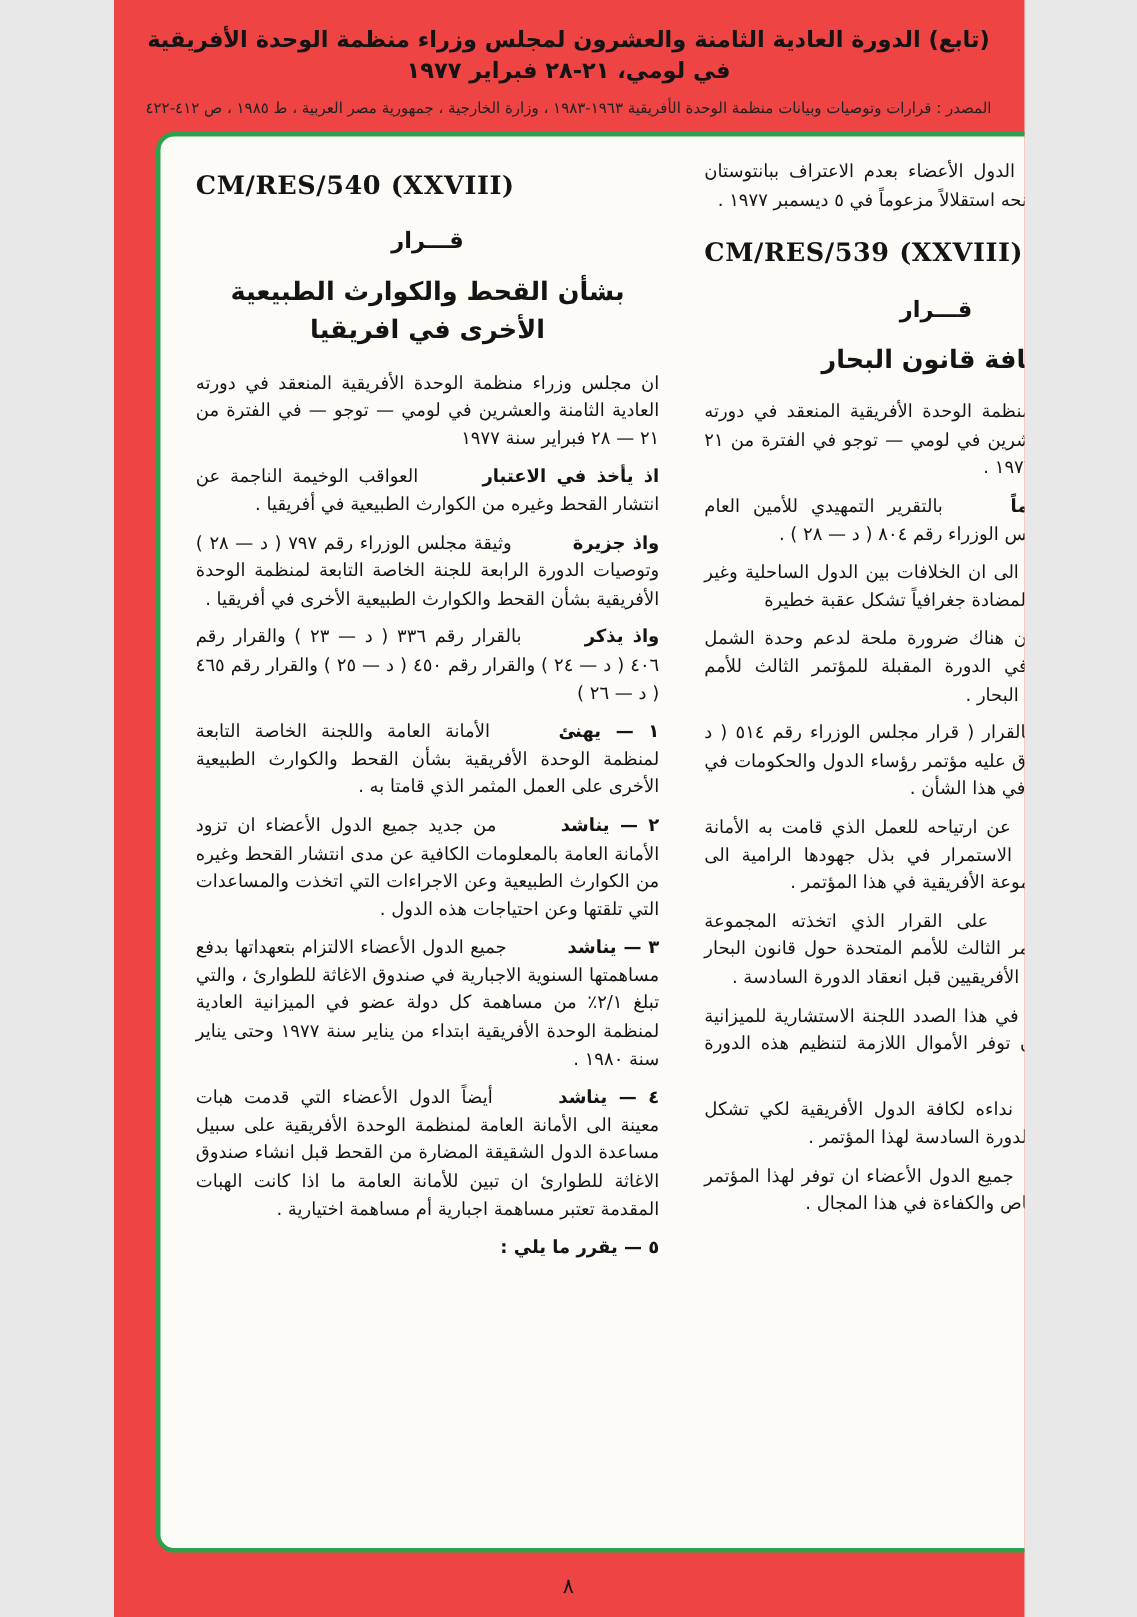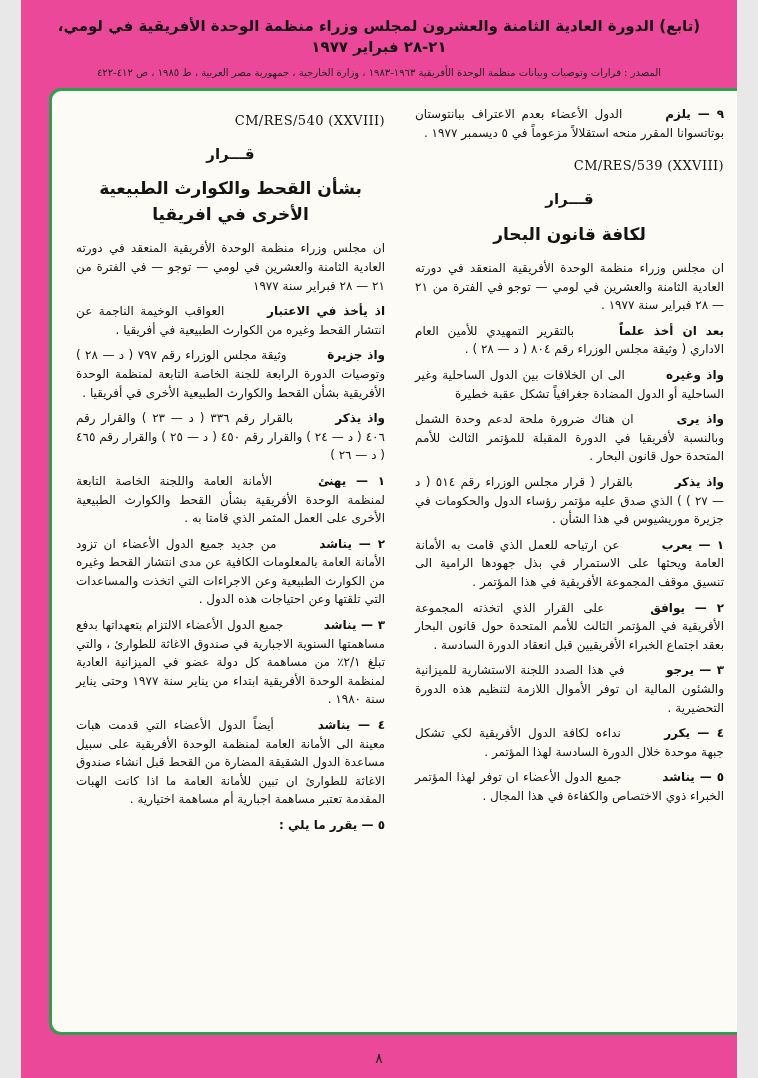--- a/index.html
+++ b/index.html
@@ -1,21 +1,21 @@
 <!DOCTYPE html>
 <html lang="ar"><head>
 <meta charset="utf-8">
 <style>
   html,body { margin:0; padding:0; }
   body { background:#e8e8e8; }
   .page {
     position:relative;
-    width:716px; height:1078px;
+    width:607px; height:1078px;
     margin:0 auto;
-    background:#ec4899;
+    background:#ef4444;
     font-family:"DejaVu Sans", sans-serif;
     color:#141414;
     overflow:hidden;
     box-sizing:border-box;
   }
   .header { direction:rtl; text-align:center; padding:16px 16px 0 16px; }
   .header-title { font-weight:bold; font-size:15px; line-height:1.4; }
   .header-source { font-size:10px; margin-top:9px; color:#222; letter-spacing:0.2px; }
   .frame {
     position:absolute;
@@ -27,23 +27,23 @@
     padding:14px 24px;
     overflow:hidden;
     background:#fcfbf6;
   }
   .columns { display:flex; direction:rtl; gap:30px; height:100%; }
   .col { flex:1 1 0; font-size:12px; line-height:1.55; }
   .blk { direction:rtl; }
   .blk-para { text-align:justify; margin-bottom:7px; }
   .blk-para .lead { font-weight:bold;padding-left:36px; }
   .blk-resid {
-    direction:ltr; text-align:right;
+    direction:ltr; text-align:left;
     font-family:"DejaVu Serif", serif;
-    font-weight:400; font-size:13px;
+    font-weight:700; font-size:17px;
     letter-spacing:0.4px;
     margin:14px 0 12px 0;
   }
   .col .blk-resid:first-child { margin-top:6px; }
   .blk-title { text-align:center; font-weight:bold; font-size:15px; margin:4px 0 10px 0; }
   .blk-subtitle { text-align:center; font-weight:bold; font-size:17px; margin-bottom:12px; line-height:1.5; }
   .blk-bold { font-weight:bold; }
   .page-number {
     position:absolute; bottom:12px; left:0; right:0;
     text-align:center; font-size:14px; color:#141414;

